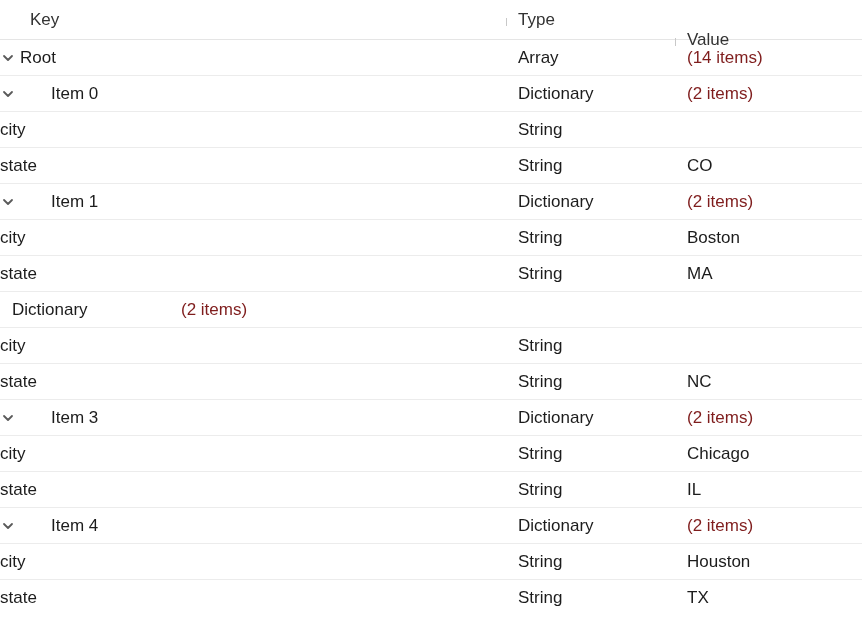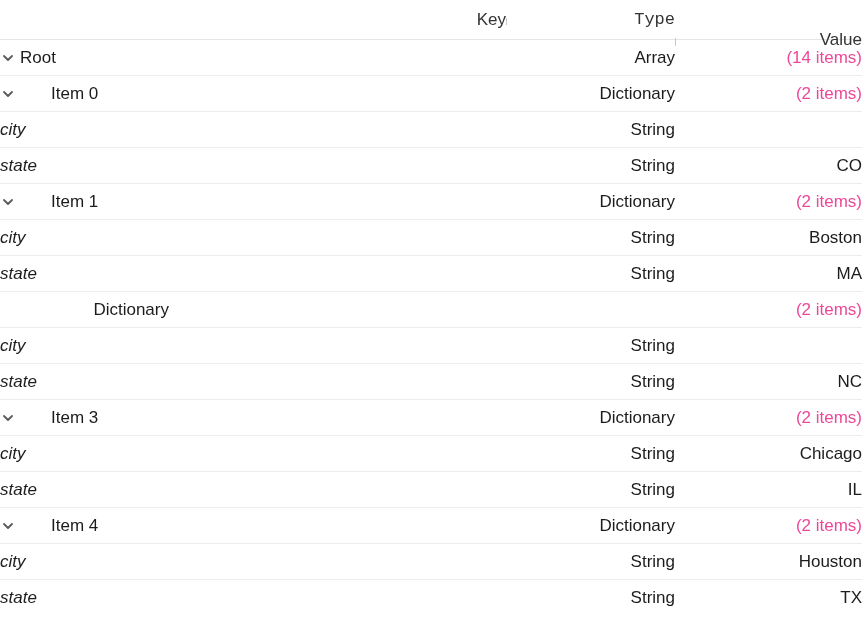--- a/index.html
+++ b/index.html
@@ -5,29 +5,29 @@
     * { box-sizing: border-box; margin: 0; padding: 0; }
     body {
       font-family: -apple-system, BlinkMacSystemFont, "Segoe UI", Helvetica, Arial, sans-serif;
       font-size: 17px;
       color: #1c1c1c;
       background: #fff;
       width: 862px;
       height: 624px;
       overflow: hidden;
     }
-    .plist-table { width: 100%; text-align: right; }
+    .plist-table { width: 100%; }
     .header-row {
       display: flex;
       height: 40px;
       align-items: center;
       border-bottom: 1px solid #e5e5e5;
     }
     .col-key { flex: 0 0 506px; padding-left: 30px; }
-    .col-type { flex: 0 0 169px; padding-left: 12px; position: relative; font-family: Liberation Mono, monospace; }
+    .col-type { flex: 0 0 169px; padding-left: 12px; position: relative; }
     .col-value { flex: 1; padding-left: 12px; position: relative; margin-top: 41px; }
     .header-row .col-type::before,
     .header-row .col-value::before {
       content: "";
       position: absolute;
       left: 0;
       top: 8px;
       bottom: 4px;
       width: 1px;
       background: #c8c8c8;
@@ -45,30 +45,30 @@
       width: 16px;
       height: 16px;
       align-items: center;
       justify-content: center;
       margin-right: 4px;
       cursor: pointer;
       color: #5a5a5a;
     }
     .indent-0 { padding-left: 4px; }
     .indent-1 { padding-left: 30px; gap: 31px; }
-    .indent-2 { padding-left: 80px; font-style: italic; }
+    .indent-2 { padding-left: 80px; }
     .key-cell {
       display: flex;
       align-items: center;
       flex: 0 0 506px;
       padding-left: 0;
     }
     .type-cell { flex: 0 0 169px; padding-left: 12px; }
     .value-cell { flex: 1; padding-left: 12px; }
-    .muted { color: #ec4899; }
+    .muted { color: #7f1d1d; }
   </style>
 </head>
 <body>
 
 <div class="plist-table">
 
   <div class="header-row">
     <div class="col-key"><span class="header-label">Key</span></div>
     <div class="col-type"><span class="header-label">Type</span></div>
     <div class="col-value"><span class="header-label">Value</span></div>

